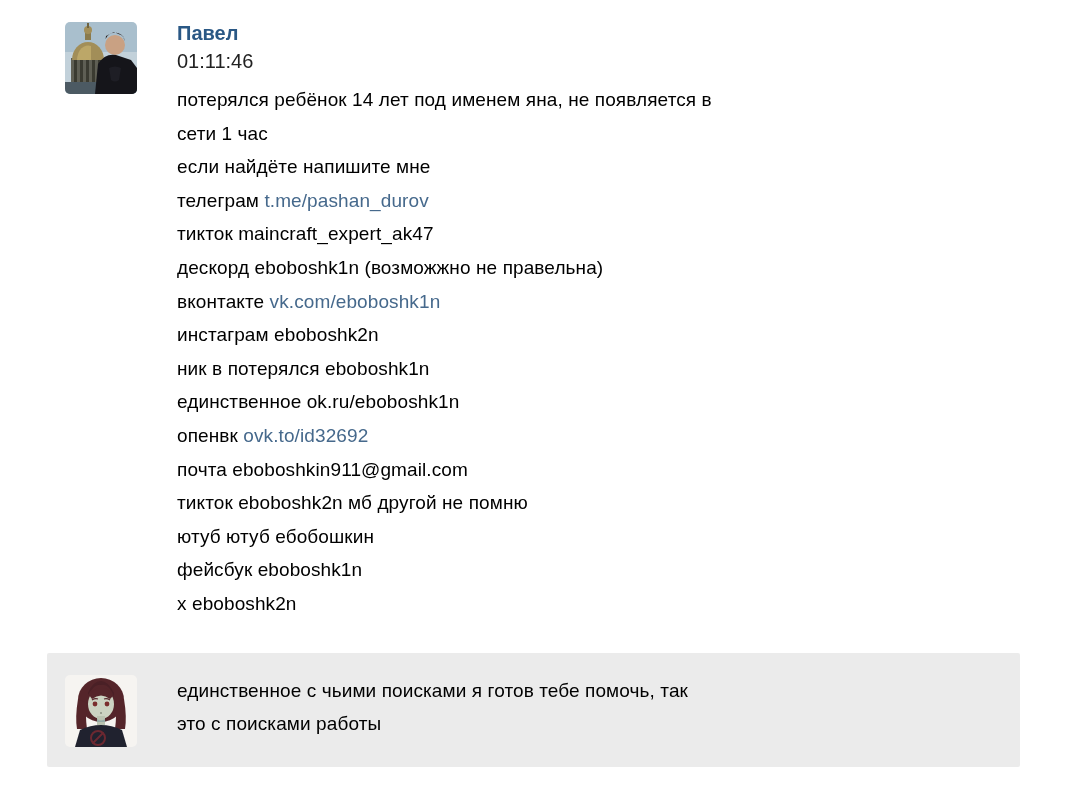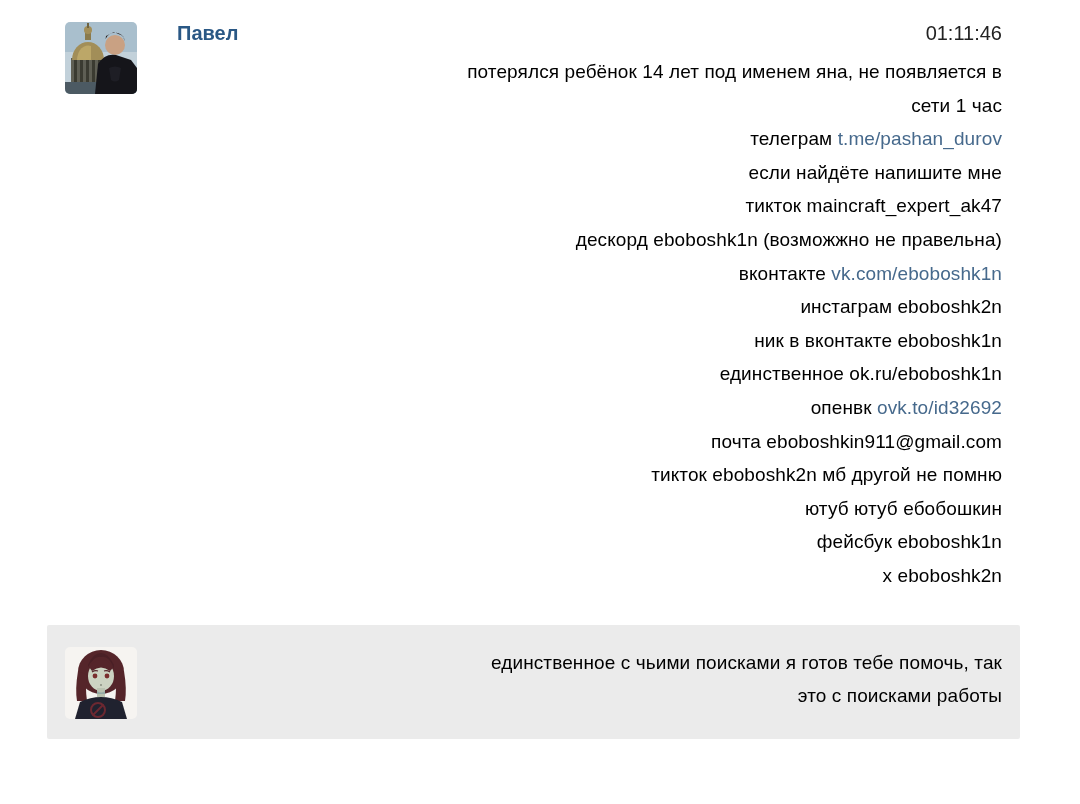--- a/index.html
+++ b/index.html
@@ -32,40 +32,40 @@
     cursor:pointer;
   }
   .avatar svg{display:block;width:72px;height:72px;}
   .msg-body{flex:1;min-width:0;}
   .msg-head{
     display:flex;
     justify-content:space-between;
     align-items:baseline;
     margin-top:6px;
     line-height:28px;
+    flex-direction:column;
   }
   .msg-name{
     font-size:20px;
     font-weight:700;
     color:var(--name-color);
     text-decoration:none;
     cursor:pointer;
   }
   .msg-time{
     font-size:20px;
     color:var(--time-color);
     font-weight:400;
   }
   .msg-text{
     margin-top:8px;
     font-size:19px;
     line-height:33.6px;
     color:var(--text-color);
     letter-spacing:0.1px;
-    text-align:right;
   }
   .lnk{
     color:var(--link-color);
     text-decoration:none;
     cursor:pointer;
   }
 </style>
 </head>
 <body style="background: rgb(255, 255, 255);">
 
@@ -99,27 +99,27 @@
   </svg>
 </div>
       <div class="msg-body">
         <div class="msg-head">
           <a class="msg-name">Павел</a>
           <div class="msg-time">01:11:46</div>
         </div>
         <div class="msg-text">
           <div class="msg-line"><span>потерялся ребёнок 14 лет под именем яна, не появляется в</span></div>
           <div class="msg-line"><span>сети 1 час</span></div>
+          <div class="msg-line"><span>если найдёте напишите мне</span></div>
           <div class="msg-line"><span>телеграм </span><a class="lnk">t.me/pashan_durov</a></div>
-          <div class="msg-line"><span>если найдёте напишите мне</span></div>
           <div class="msg-line"><span>тикток maincraft_expert_ak47</span></div>
           <div class="msg-line"><span>дескорд eboboshk1n (возможжно не правельна)</span></div>
           <div class="msg-line"><span>вконтакте </span><a class="lnk">vk.com/eboboshk1n</a></div>
           <div class="msg-line"><span>инстаграм eboboshk2n</span></div>
-          <div class="msg-line"><span>ник в вконтакте eboboshk1n</span></div>
+          <div class="msg-line"><span>ник в потерялся eboboshk1n</span></div>
           <div class="msg-line"><span>единственное ok.ru/eboboshk1n</span></div>
           <div class="msg-line"><span>опенвк </span><a class="lnk">ovk.to/id32692</a></div>
           <div class="msg-line"><span>почта eboboshkin911@gmail.com</span></div>
           <div class="msg-line"><span>тикток eboboshk2n мб другой не помню</span></div>
           <div class="msg-line"><span>ютуб ютуб ебобошкин</span></div>
           <div class="msg-line"><span>фейсбук eboboshk1n</span></div>
           <div class="msg-line"><span>х eboboshk2n</span></div>
         </div>
       </div>
     </div>

